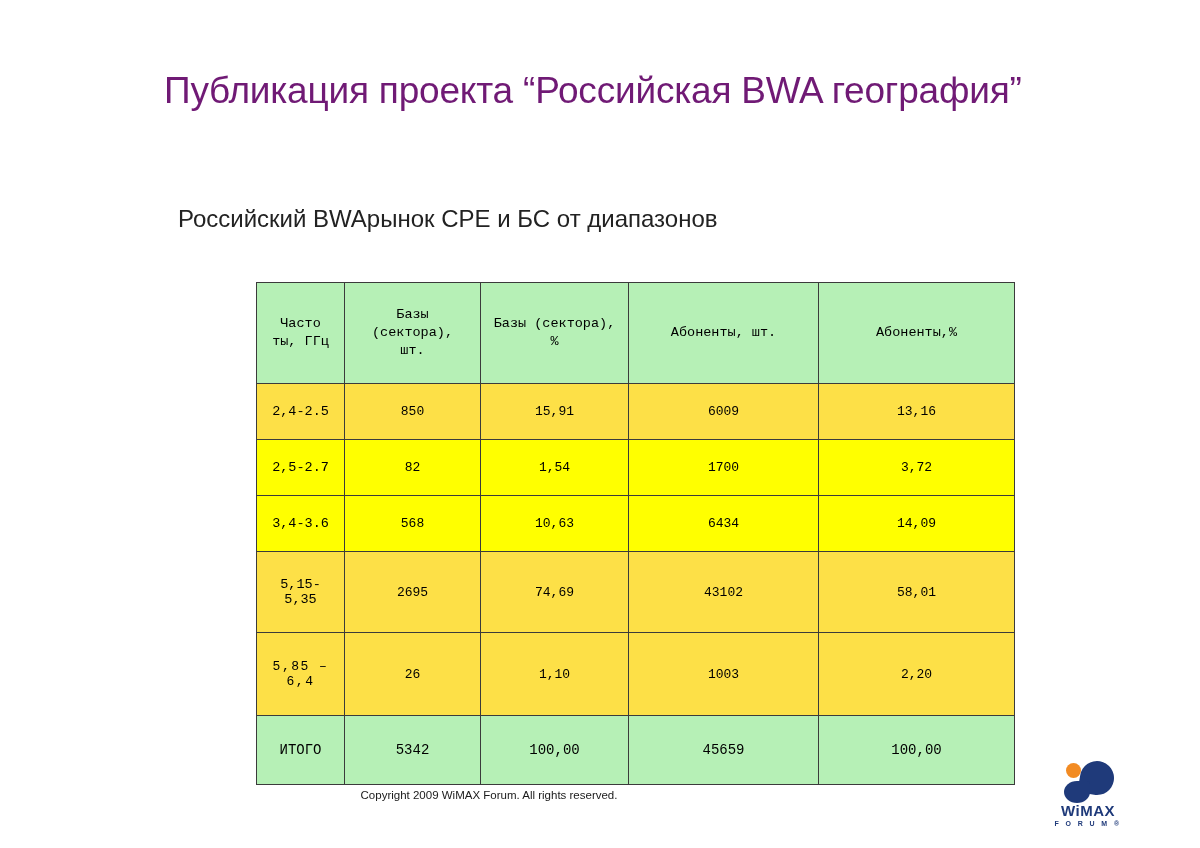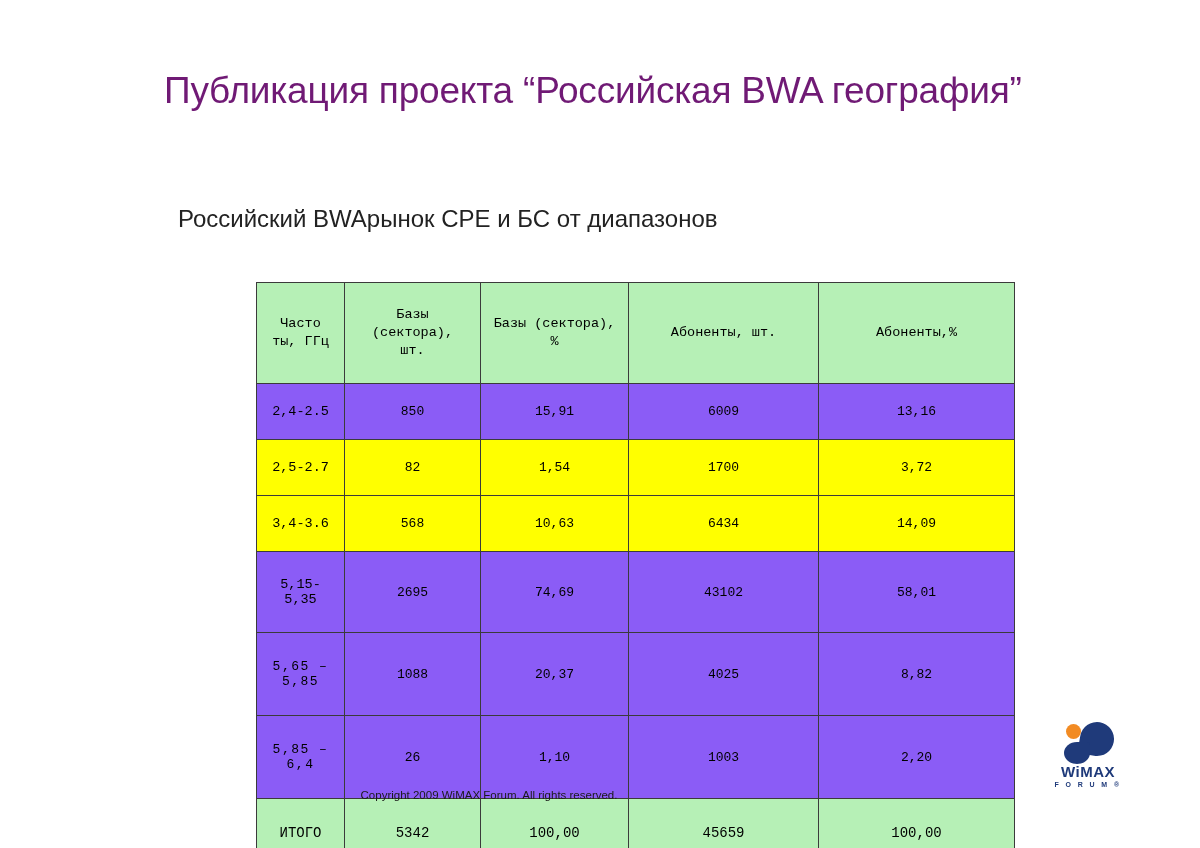--- a/index.html
+++ b/index.html
@@ -68,41 +68,41 @@
     background: #b6f0b6;
     font-weight: bold;
     font-size: 13.5px;
     height: 76px;
     line-height: 1.35;
   }
   tbody td {
     height: 31px;
   }
   .c-green { background: #b6f0b6; margin-left: 40px; }
-  .c-pink { background: #8b5cf6; margin-left: 40px; }
+  .c-pink { background: #fde047; margin-left: 40px; }
   .c-yellow { background: #ffff00; }
   .freq-cell { font-weight: bold; font-size: 13.5px; }
   .freq-spaced { font-weight: normal; letter-spacing: 1.5px; font-size: 13px; }
   .tall { height: 56px; }
   .tall2 { height: 58px; }
   .total-row td { height: 44px; font-weight: bold; font-size: 14px; }
 
   .footer {
     position: absolute;
     left: 0;
     top: 789px;
     width: 978px;
     text-align: center;
     font-size: 11.5px;
     color: #1a1a1a;
   }
   .logo {
     position: absolute;
     left: 1040px;
-    top: 722px;
+    top: 761px;
     width: 96px;
     height: 74px;
   }
   .logo-mark {
     position: relative;
     width: 72px;
     height: 42px;
     margin: 0 auto;
   }
   .logo-dot {
@@ -199,27 +199,20 @@
           <td class="c-yellow">14,09</td>
         </tr>
         <tr>
           <td class="c-pink freq-cell tall">5,15-5,35</td>
           <td class="c-pink tall">2695</td>
           <td class="c-pink tall">74,69</td>
           <td class="c-pink tall">43102</td>
           <td class="c-pink tall">58,01</td>
         </tr>
         <tr>
-          <td class="c-pink freq-spaced tall2">5,65 – 5,85</td>
-          <td class="c-pink tall2">1088</td>
-          <td class="c-pink tall2">20,37</td>
-          <td class="c-pink tall2">4025</td>
-          <td class="c-pink tall2">8,82</td>
-        </tr>
-        <tr>
           <td class="c-pink freq-spaced tall2">5,85 – 6,4</td>
           <td class="c-pink tall2">26</td>
           <td class="c-pink tall2">1,10</td>
           <td class="c-pink tall2">1003</td>
           <td class="c-pink tall2">2,20</td>
         </tr>
         <tr class="total-row">
           <td class="c-green">ИТОГО</td>
           <td class="c-green">5342</td>
           <td class="c-green">100,00</td>

